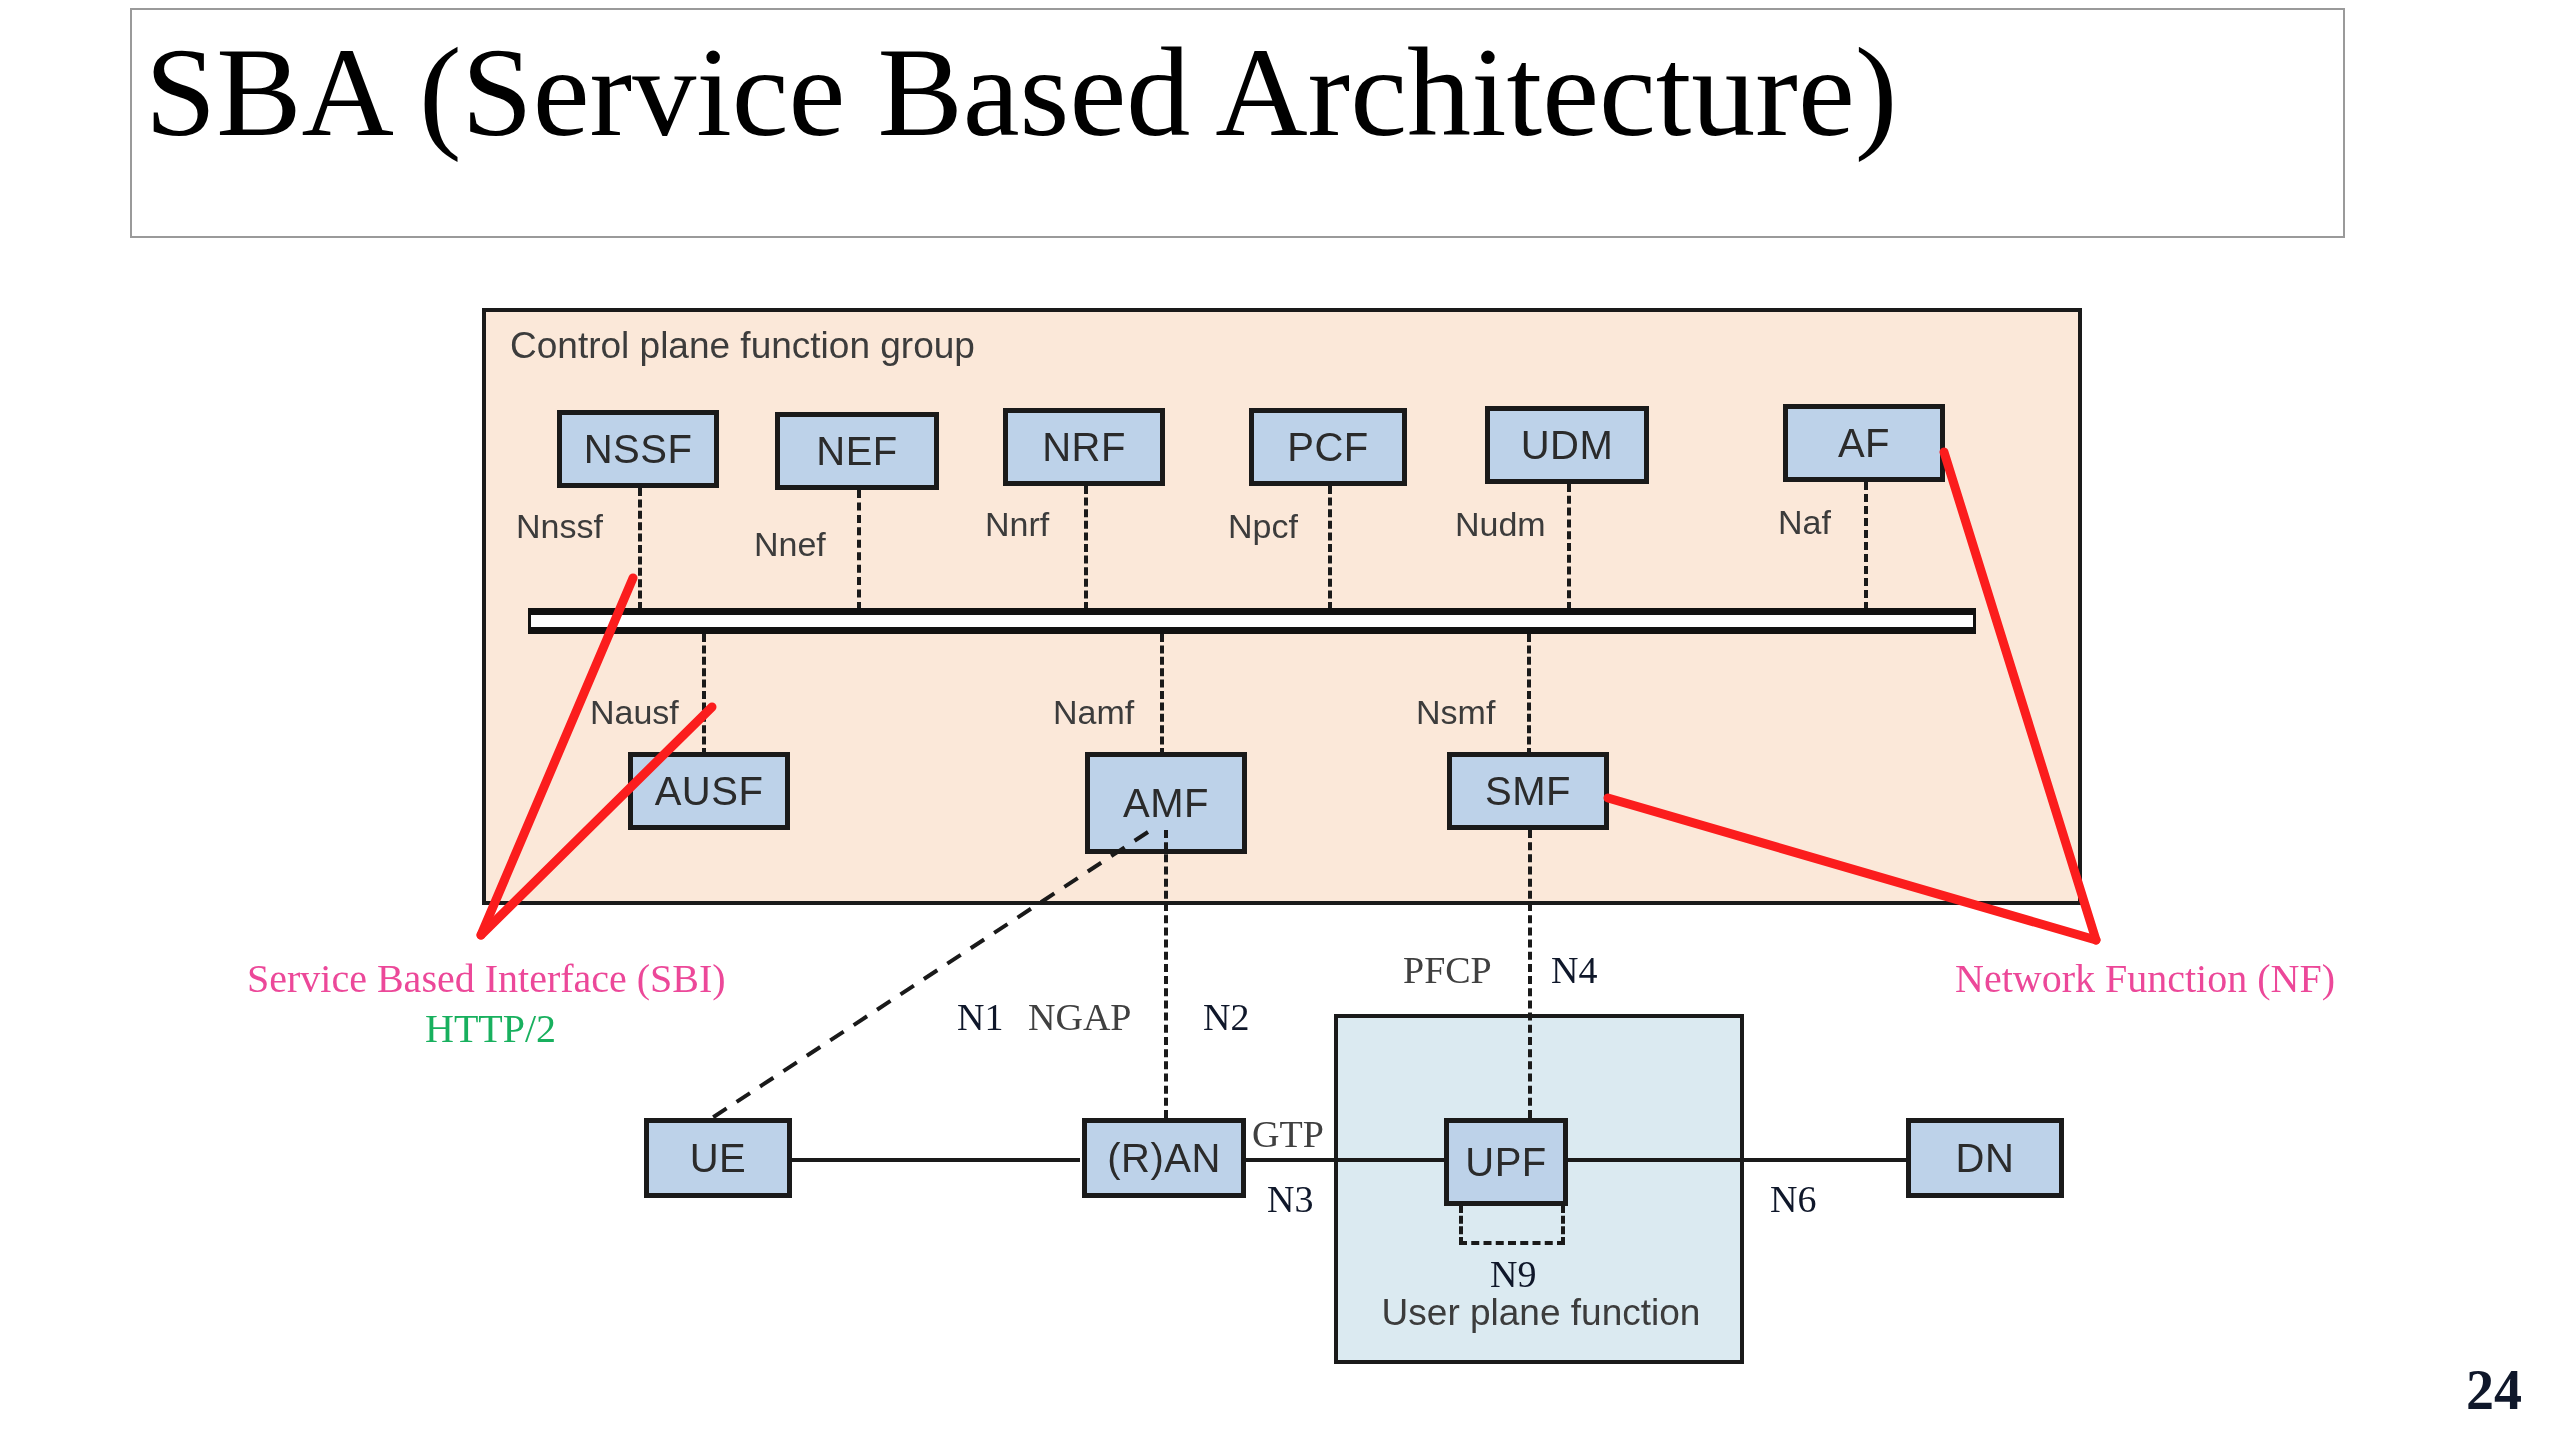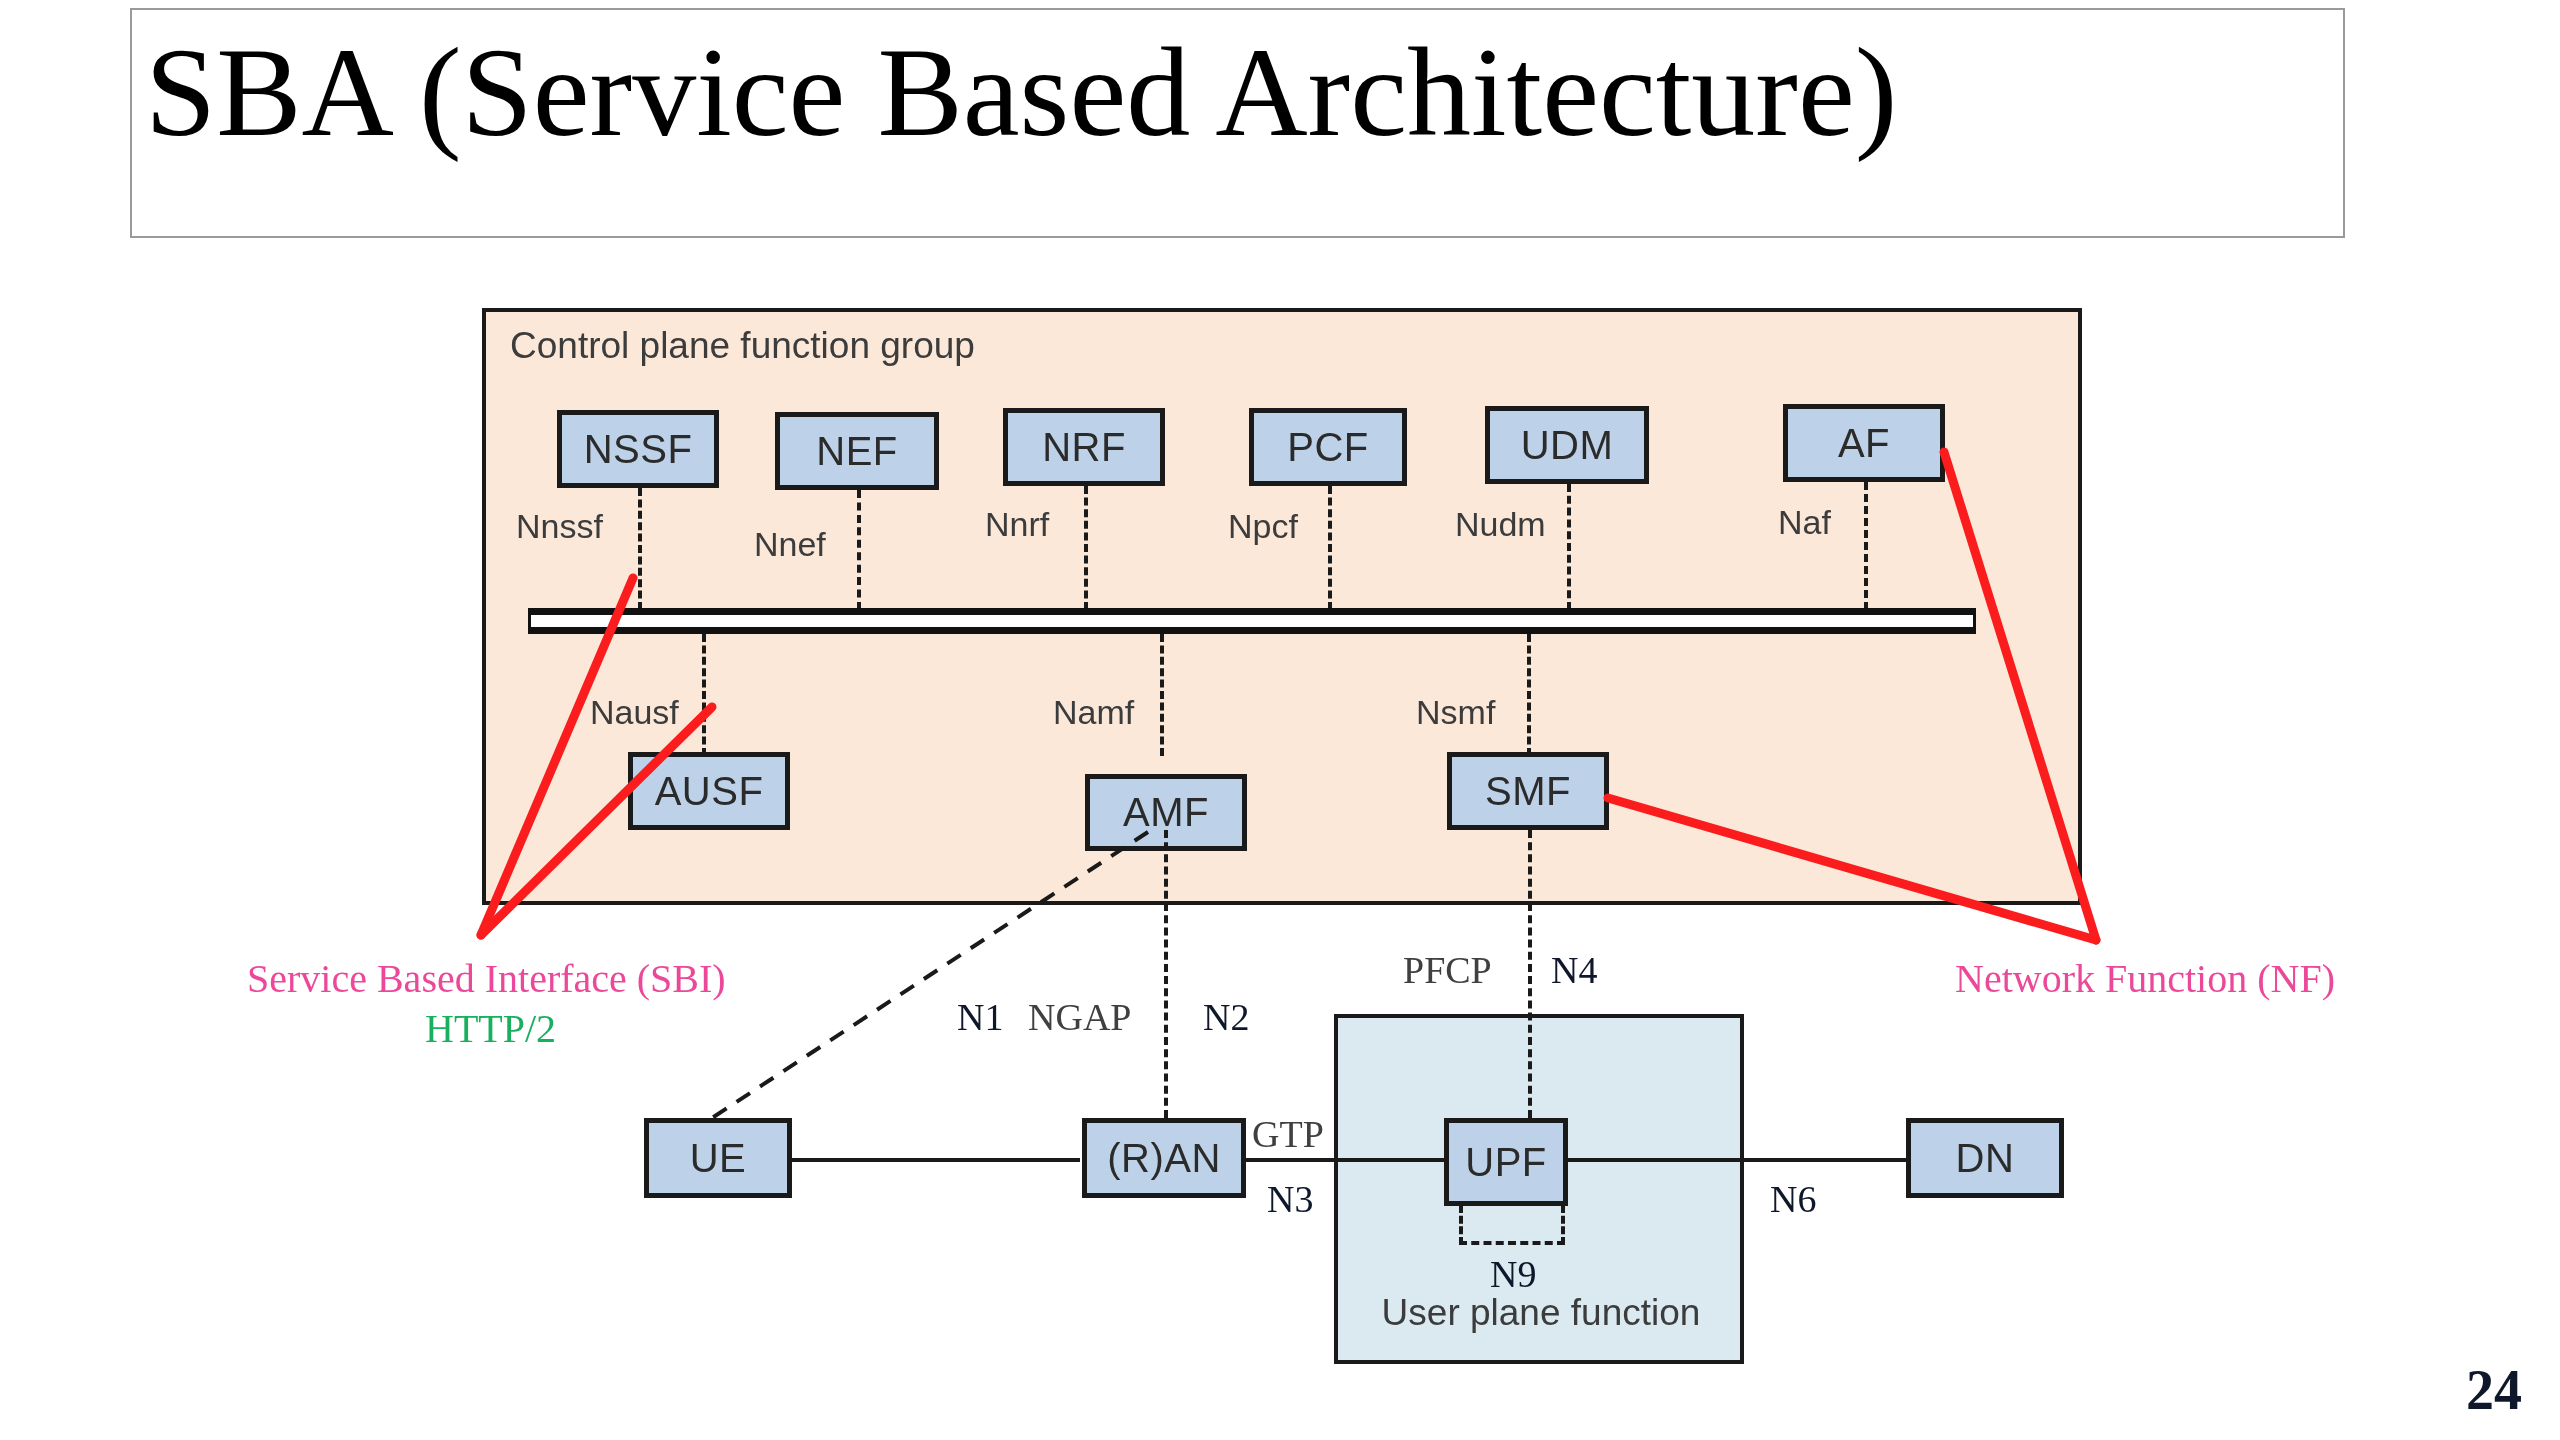--- a/index.html
+++ b/index.html
@@ -230,21 +230,21 @@
 <div class="dashed-v" style="left:1160px; top:634px; height:122px;"></div>
 <div class="dashed-v" style="left:1527px; top:634px; height:122px;"></div>
 
 <div class="if-label" style="left:590px;  top:693px;">Nausf</div>
 <div class="if-label" style="left:1053px; top:693px;">Namf</div>
 <div class="if-label" style="left:1416px; top:693px;">Nsmf</div>
 
 <div class="nf-box" style="left:628px;  top:752px; width:162px; height:78px;">
   <span>AUSF</span>
 </div>
-<div class="nf-box" style="left:1085px; top:752px; width:162px; height:77px;margin-top:22px;">
+<div class="nf-box" style="left:1085px; top:752px; width:162px; height:102px;">
   <span>AMF</span>
 </div>
 <div class="nf-box" style="left:1447px; top:752px; width:162px; height:78px;">
   <span>SMF</span>
 </div>
 
 <div id="user-plane-group"></div>
 <div id="user-plane-label">User plane function</div>
 
 <div class="solid-h" style="left:780px;  top:1158px; width:300px;"></div>

